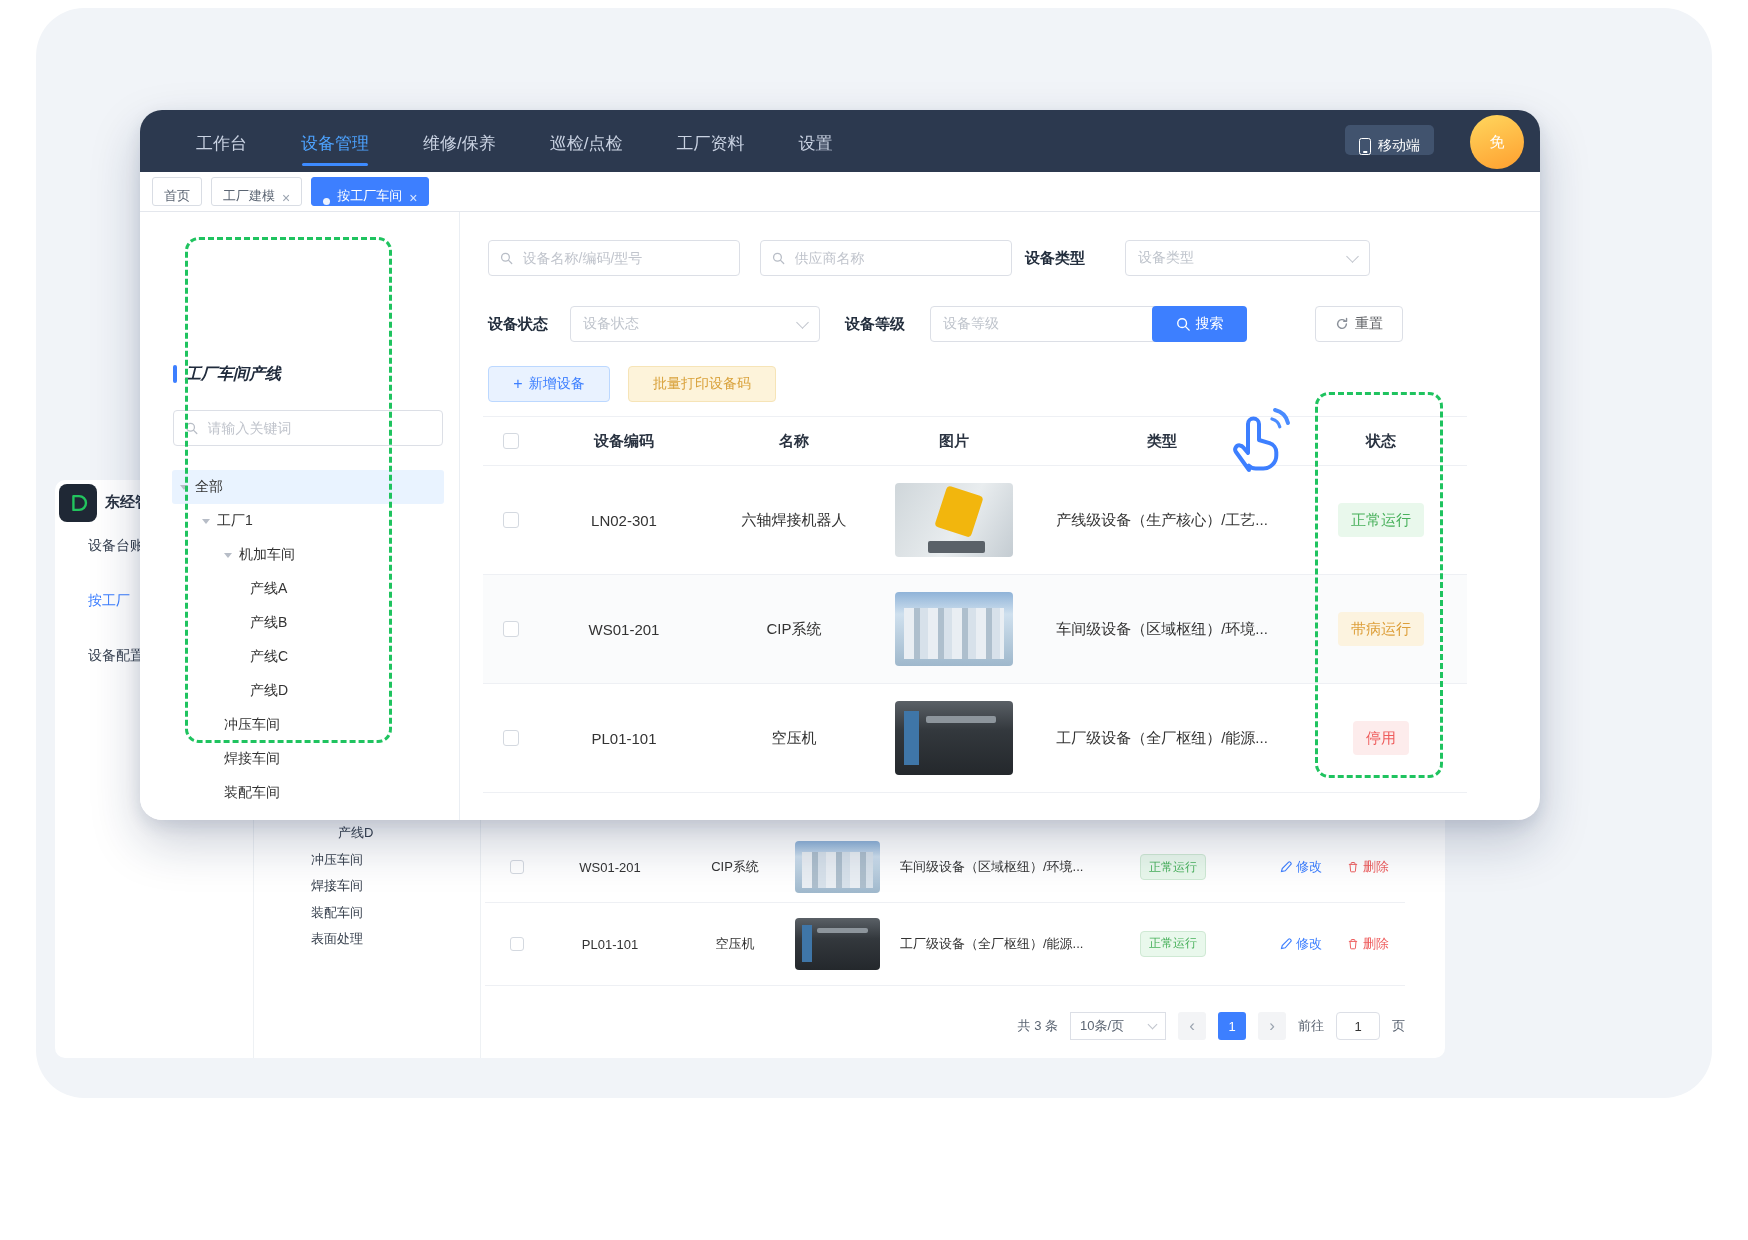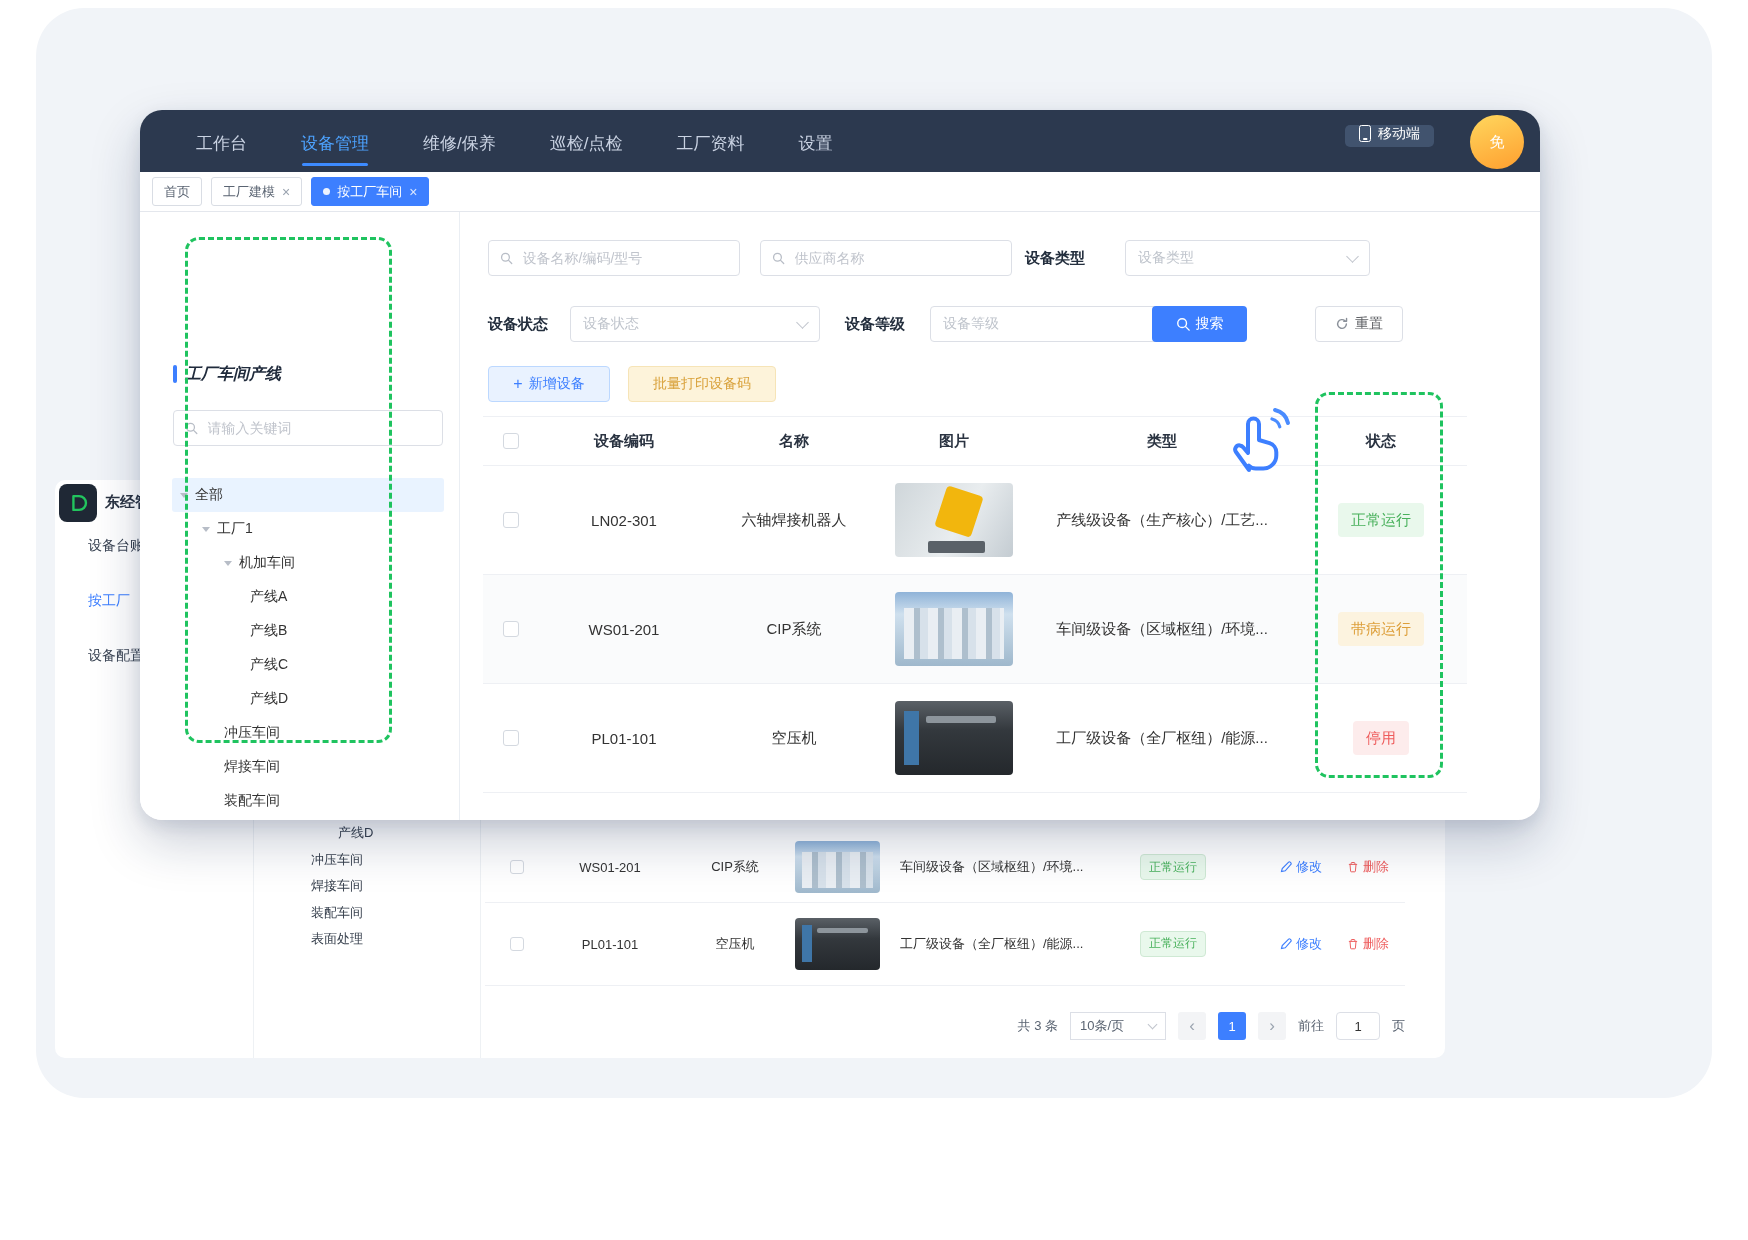--- a/index.html
+++ b/index.html
@@ -39,32 +39,32 @@
   
   .fg-card{background:#fff;border-radius:22px;overflow:hidden;
            box-shadow:0 22px 50px rgba(18,38,76,.22),0 6px 16px rgba(18,38,76,.10);}
   .navbar{position:absolute;left:0;top:0;width:100%;height:62px;background:#2c394f;}
   .nav-items{position:absolute;left:56px;top:0;height:67px;display:flex;gap:54px;align-items:center;}
   .nav-item{position:relative;height:62px;display:flex;align-items:center;color:#c9d2e2;
             font-size:17px;white-space:nowrap;cursor:pointer;}
   .nav-item.active{color:#4da3ff;}
   .nav-item.active::after{content:"";position:absolute;left:1px;right:1px;bottom:9px;height:3px;
                           background:#3d8bff;border-radius:2px;}
-  .mobile-btn{position:absolute;left:1205px;top:15px;height:22px;padding:0 14px;border-radius:5px;
-              background:#41536e;color:#fff;font-size:14px;display:flex;align-items:flex-start;gap:7px;cursor:pointer;}
+  .mobile-btn{position:absolute;left:1205px;top:15px;height:30px;padding:0 14px;border-radius:5px;
+              background:#41536e;color:#fff;font-size:14px;display:flex;align-items:flex-end;gap:7px;cursor:pointer;}
   .phone-ic{display:inline-block;width:10px;height:15px;border:1.4px solid #fff;border-radius:2.5px;position:relative;}
   .phone-ic::after{content:"";position:absolute;left:50%;bottom:1.2px;width:3.5px;height:1.4px;
                    background:#fff;transform:translateX(-50%);}
   .trial-circle{position:absolute;left:1330px;top:5px;width:54px;height:54px;border-radius:50%;
                 background:linear-gradient(160deg,#ffd75e,#ff9f2f);color:#fff;font-size:15px;
                 display:flex;align-items:center;justify-content:center;cursor:pointer;}
 
   .tabbar{position:absolute;left:0;top:62px;width:100%;height:40px;background:#fff;
           border-bottom:1px solid #e4e7ed;display:flex;align-items:center;gap:9px;padding-left:12px;box-sizing:border-box;}
-  .tab{height:27px;display:flex;align-items:center;gap:7px;padding:0 11px;border:1px solid #d9dde4;
+  .tab{height:27px;display:flex;align-items:flex-end;gap:7px;padding:0 11px;border:1px solid #d9dde4;
        border-radius:3px;font-size:13px;color:#5a6472;background:#fff;cursor:pointer;white-space:nowrap;}
   .tab .x{color:#9aa3af;font-size:14px;line-height:1;}
   .tab.active{background:#3d7fff;border-color:#3d7fff;color:#fff;}
   .tab.active .x{color:#dbe7ff;}
   .dot{width:7px;height:7px;border-radius:50%;background:#fff;opacity:.9;}
 
   .left-panel{border-right:1px solid #eaeef3;box-sizing:border-box;background:#fff;}
   .accent-bar{width:4px;height:18px;background:#3d7fff;border-radius:2px;}
   .panel-title{font-size:16px;font-weight:700;color:#202b3c;white-space:nowrap;font-style:italic;}
 
@@ -265,21 +265,21 @@
       <div class="panel-title abs" style="left:45px;top:152px">工厂车间产线</div>
 
       <label class="input-box abs" style="left:33px;top:198px;width:270px;height:36px">
         <svg width="14" height="14" viewBox="0 0 16 16">
           <circle cx="7" cy="7" r="5" fill="none" stroke="#b8bdc6" stroke-width="1.6"></circle>
           <line x1="11" y1="11" x2="15" y2="15" stroke="#b8bdc6" stroke-width="1.6" stroke-linecap="round"></line>
         </svg>
         <input placeholder="请输入关键词" style="">
       </label>
 
-      <div class="abs" style="left:32px;top:266px;width:272px">
+      <div class="abs" style="left:32px;top:258px;width:272px">
         <div class="tree-row sel" style="padding-left:8px">
           <span class="caret"></span>
           <span>全部</span>
         </div>
         <div class="tree-row" style="padding-left:30px">
           <span class="caret"></span>
           <span>工厂1</span>
         </div>
         <div class="tree-row" style="padding-left:52px">
           <span class="caret"></span>

